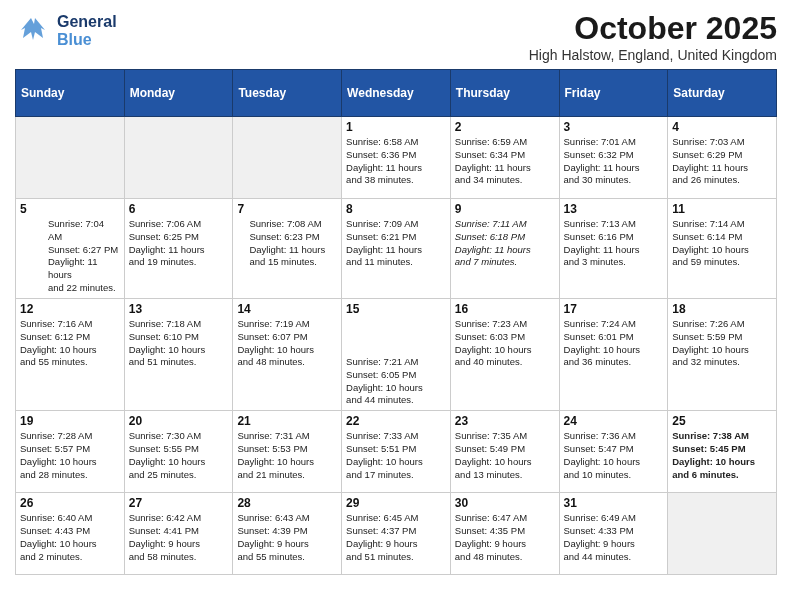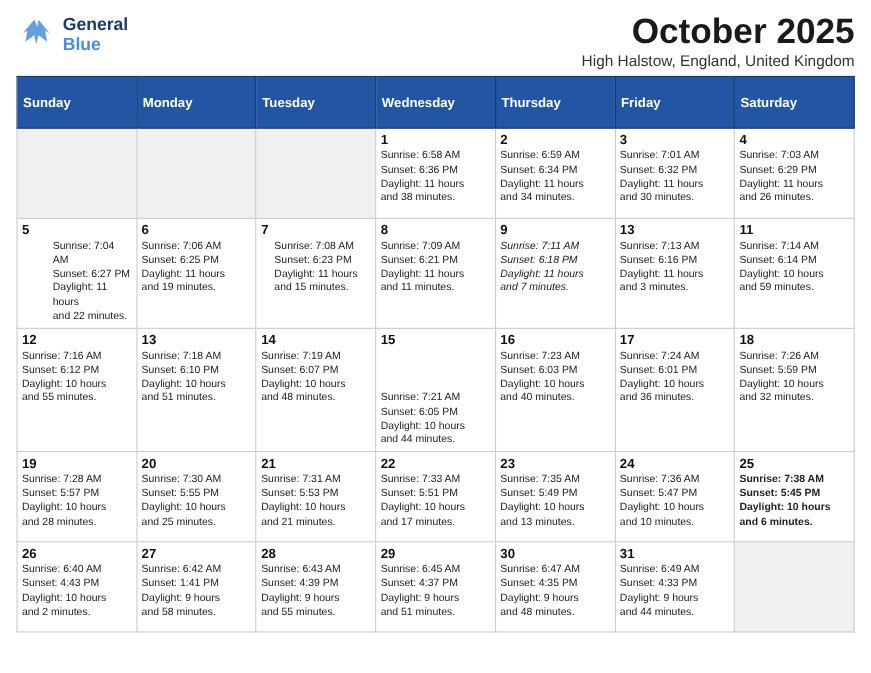--- a/index.html
+++ b/index.html
@@ -318,21 +318,21 @@
           <td>
             <div class="day-number">26</div>
             <div class="day-info" style="white-space: pre-line;">Sunrise: 6:40 AM
 Sunset: 4:43 PM
 Daylight: 10 hours
 and 2 minutes.</div>
           </td>
           <td>
             <div class="day-number">27</div>
             <div class="day-info" style="white-space: pre-line;">Sunrise: 6:42 AM
-Sunset: 1:41 PM
+Sunset: 4:41 PM
 Daylight: 9 hours
 and 58 minutes.</div>
           </td>
           <td>
             <div class="day-number">28</div>
             <div class="day-info" style="white-space: pre-line;">Sunrise: 6:43 AM
 Sunset: 4:39 PM
 Daylight: 9 hours
 and 55 minutes.</div>
           </td>

